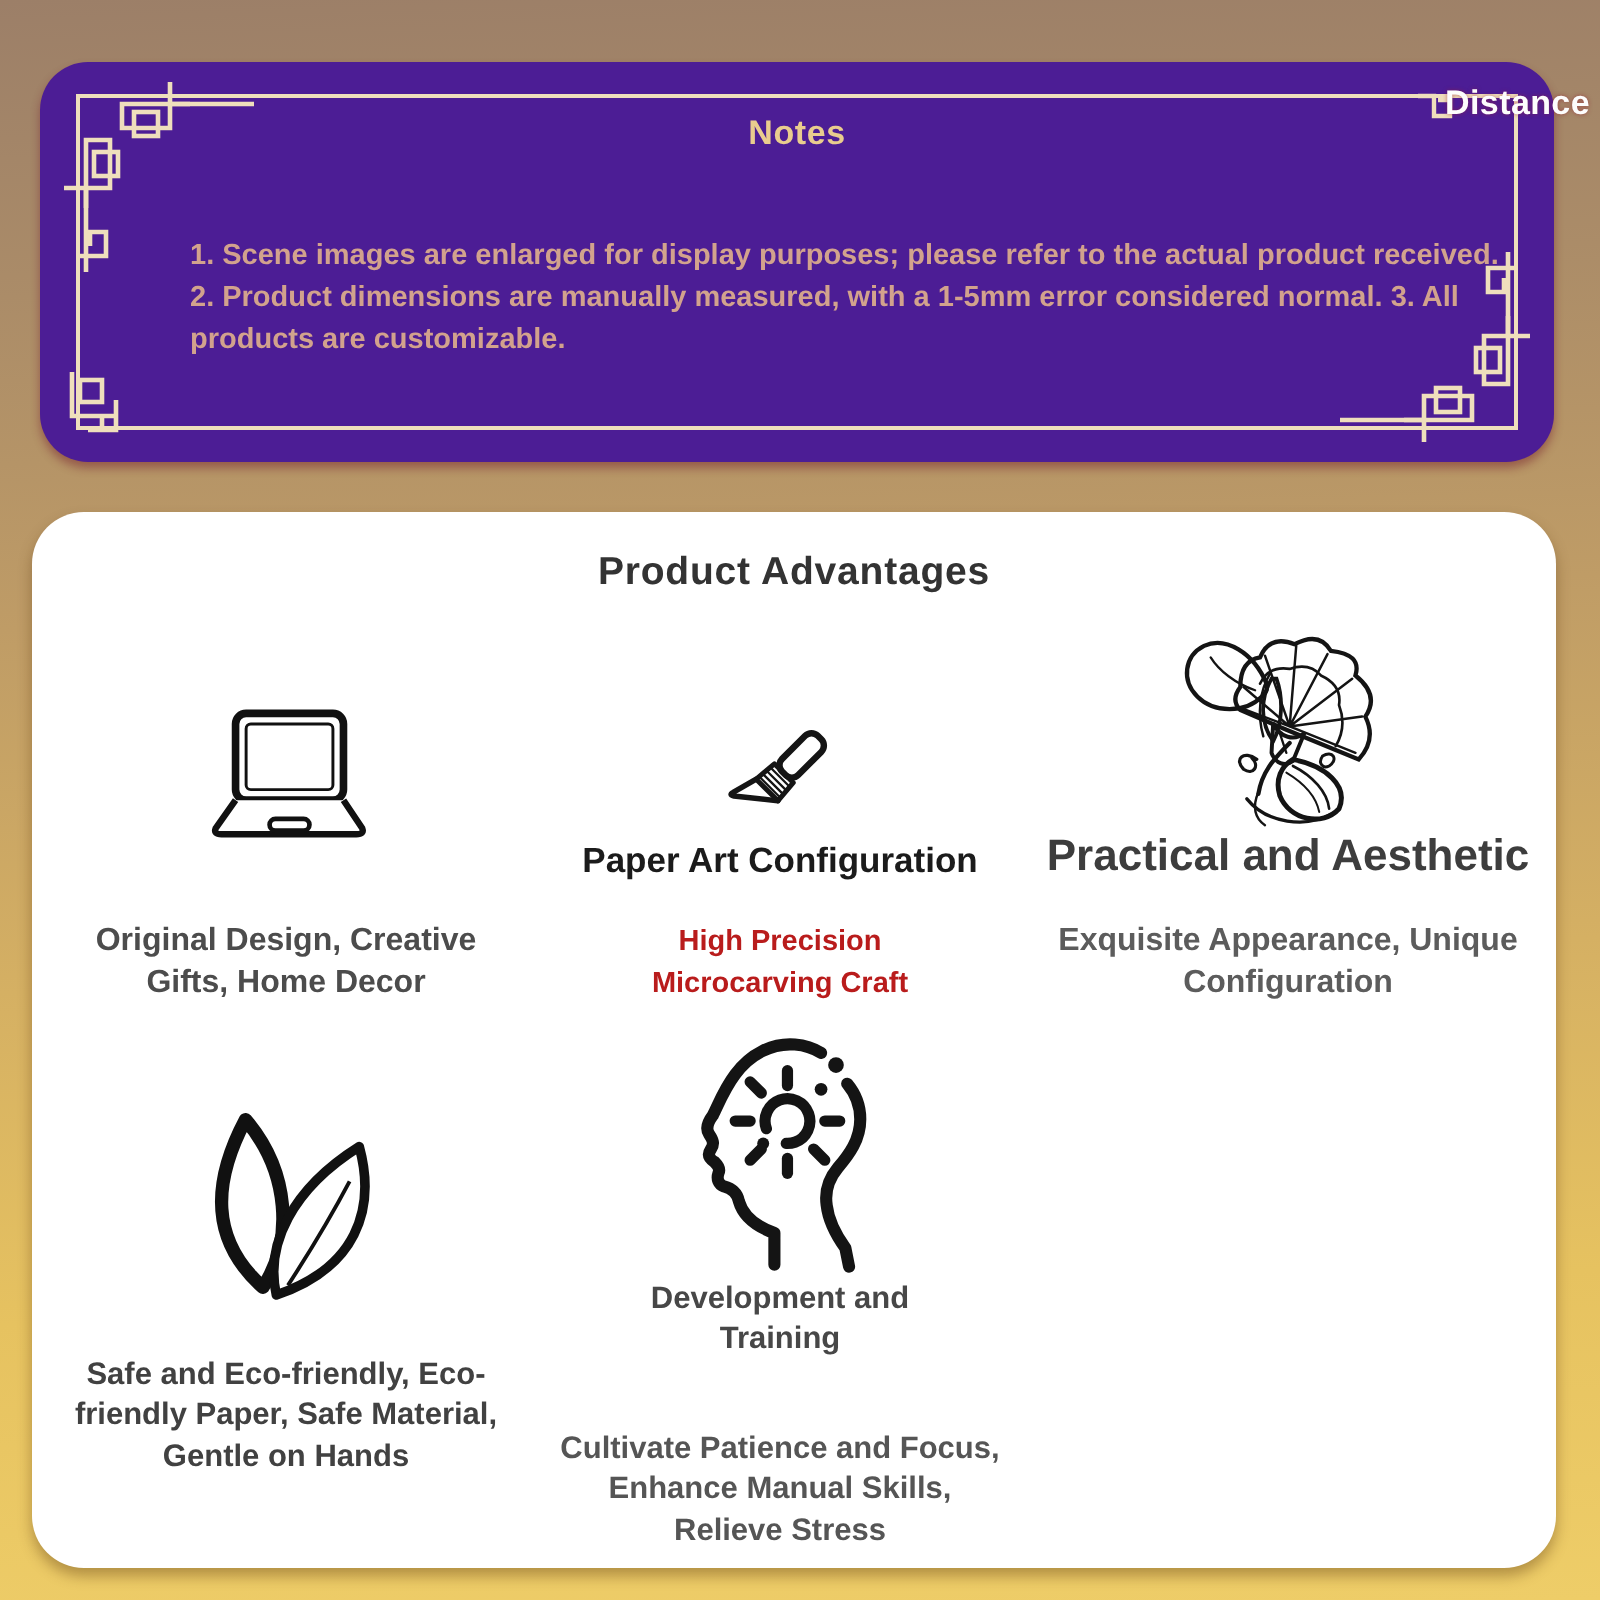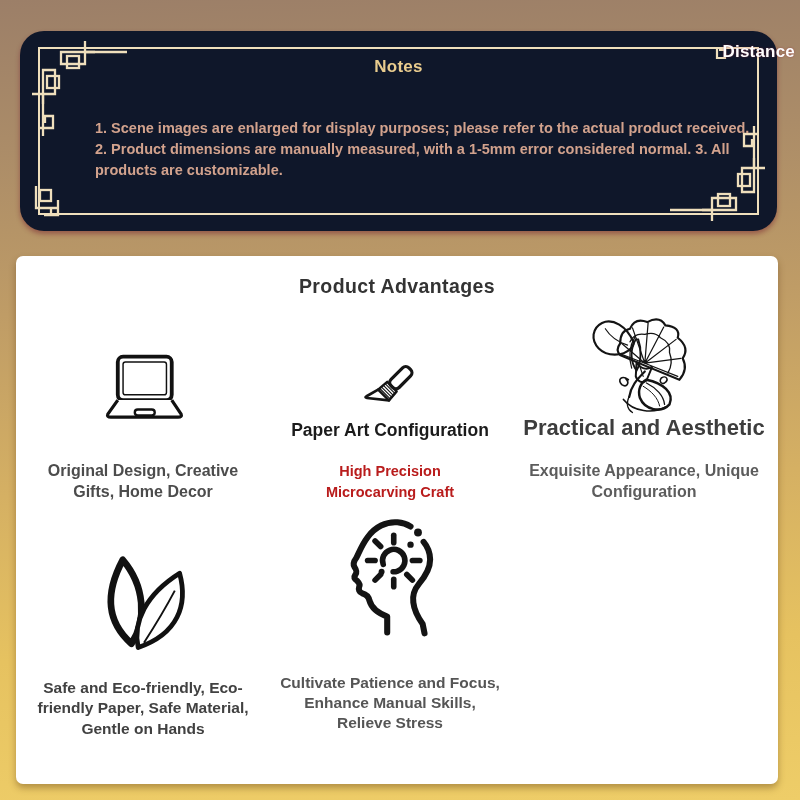--- a/index.html
+++ b/index.html
@@ -4,21 +4,21 @@
 <style>
   html,body{margin:0;padding:0;}
   body{
     width:800px;height:800px;position:relative;overflow:hidden;
     font-family:"Liberation Sans","DejaVu Sans",sans-serif;
     background:linear-gradient(178deg,#9c7f68 0%,#ab8c68 18%,#bf9c66 38%,#d5b063 60%,#e6c260 80%,#eecd68 100%);
   }
   
   .notes-panel{
     position:absolute;left:20px;top:31px;width:757px;height:200px;
-    background:#0f172a;border-radius:24px;
+    background:#4c1d95;border-radius:24px;
     box-shadow:0 3px 5px rgba(110,20,40,.45);
   }
   .inner-border{
     position:absolute;left:18px;right:18px;top:16px;bottom:16px;
     border:2px solid #efdfbc;
   }
   .orn{position:absolute;}
   .orn-tl{left:7px;top:5px;}
   .orn-bl{left:10px;bottom:7px;}
   .orn-br{right:7px;bottom:5px;}
@@ -32,21 +32,21 @@
     color:#d2a28d;font-size:14.5px;font-weight:bold;line-height:1.45;
   }
   .watermark{
     position:absolute;top:42px;right:5px;
     color:#fdfdfd;font-size:17px;font-weight:bold;letter-spacing:.2px;
     text-shadow:0 0 2px rgba(150,30,50,.6);
   }
   
   .card{
     position:absolute;left:16px;top:256px;width:762px;height:528px;
-    background:#ffffff;border-radius:7px;
+    background:#ffffff;border-radius:26px;
     box-shadow:0 4px 7px rgba(90,55,15,.4);
   }
   .card-title{
     margin:0;padding-top:19px;text-align:center;
     color:#333333;font-size:19.5px;font-weight:bold;letter-spacing:.4px;
   }
   .adv-grid{
     position:absolute;left:0;right:0;top:46px;bottom:0;
     display:grid;grid-template-columns:254px 240px 268px;grid-template-rows:200px auto;
   }
@@ -211,18 +211,19 @@
           <path d="M64 25 L64 33"></path>
           <path d="M84 52 L92 52"></path>
           <path d="M78 67 L84 73"></path>
           <path d="M64 72 L64 80"></path>
           <path d="M50 67 L44 73"></path>
           <path d="M44 52 L36 52"></path>
           <path d="M50 37 L44 31"></path>
         </g>
         <circle cx="82" cy="35" r="3.4" fill="#141414"></circle>
       </svg>
+      <p class="t">Development and Training</p>
       <p class="sub">Cultivate Patience and Focus, Enhance Manual Skills, Relieve Stress</p>
     </div>
 
 
   </div>
 </section>
 
 </body></html>

